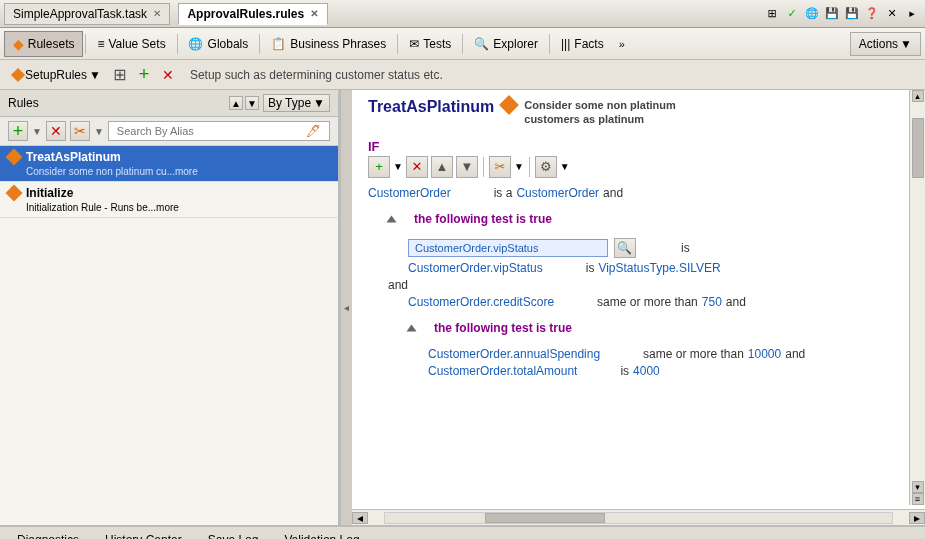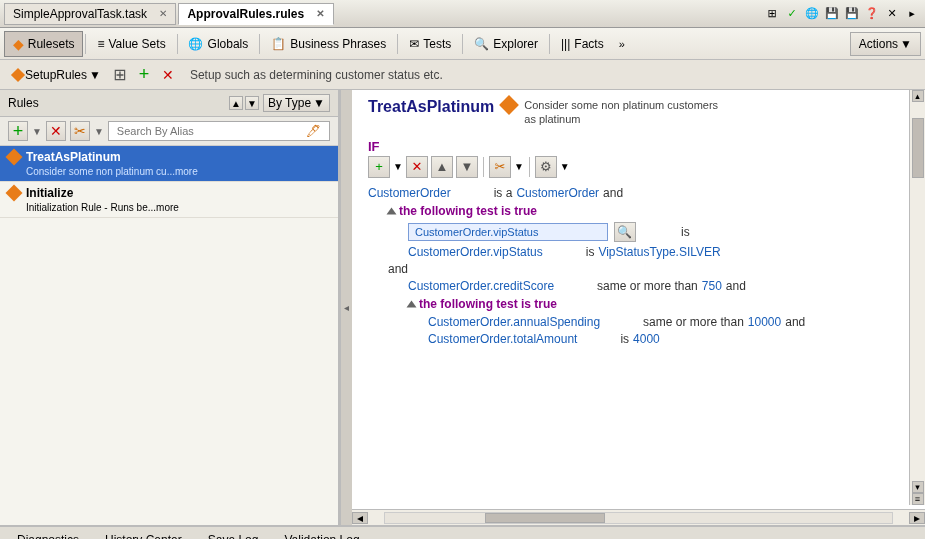--- a/index.html
+++ b/index.html
@@ -13,25 +13,25 @@
       border-bottom: 1px solid #999;
       height: 28px;
       padding: 0 4px;
     }
     .tab {
       display: flex;
       align-items: center;
       padding: 2px 8px;
       border: 1px solid #aaa;
       background: #e8e4dc;
-      margin-right: 2px;
+      margin-right: 8px;
       height: 22px;
       font-size: 11px;
       cursor: pointer;
-      gap: 10px;
+      gap: 4px;
       text-align: center;
     }
     .tab.active {
       background: #fff;
       border-bottom: 1px solid #fff;
       font-weight: bold;
     }
     .tab-close {
       font-size: 10px;
       color: #666;
@@ -264,20 +264,21 @@
       width: 14px; height: 14px;
       background: #e87c18;
       transform: rotate(45deg);
       display: inline-block;
     }
     .rule-desc-text {
       font-size: 11px;
       color: #444;
       max-width: 200px;
       line-height: 1.3;
+      font-weight: bold;
     }
 
     .if-label {
       font-weight: bold;
       color: #880088;
       font-size: 13px;
       margin-bottom: 2px;
     }
 
     .rule-toolbar {
@@ -303,23 +304,23 @@
       gap: 4px;
       font-size: 12px;
     }
     .cond-keyword { color: #880088; font-weight: bold; }
     .cond-var { color: #1a5eb8; }
     .cond-val { color: #1a5eb8; }
     .cond-op { color: #333; margin-left: 39px; }
     .cond-literal { color: #333; }
 
     .following-test {
-      display: flex; align-items: center; gap: 4px;
+      display: flex; align-items: center; gap: 19px;
       color: #880088; font-size: 12px;
-      margin: 4px 0;
+      margin: 12px 0;
     }
     .triangle-collapse {
       width: 0; height: 0;
       border-top: 5px solid transparent;
       border-bottom: 5px solid transparent;
       border-right: 7px solid #666;
       cursor: pointer;
       transform: rotate(90deg);
     }
 

